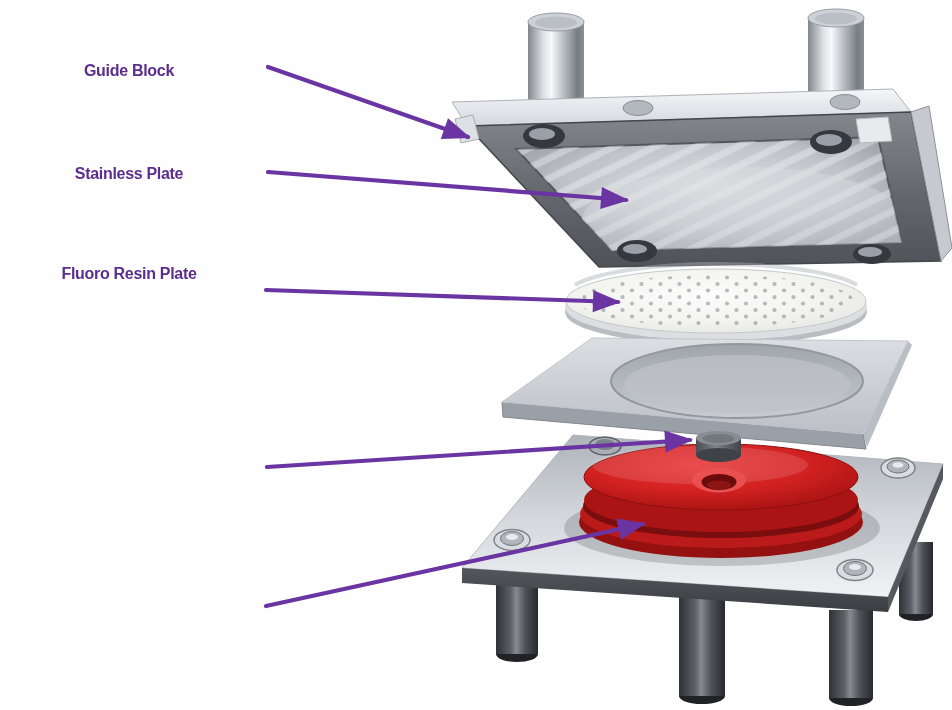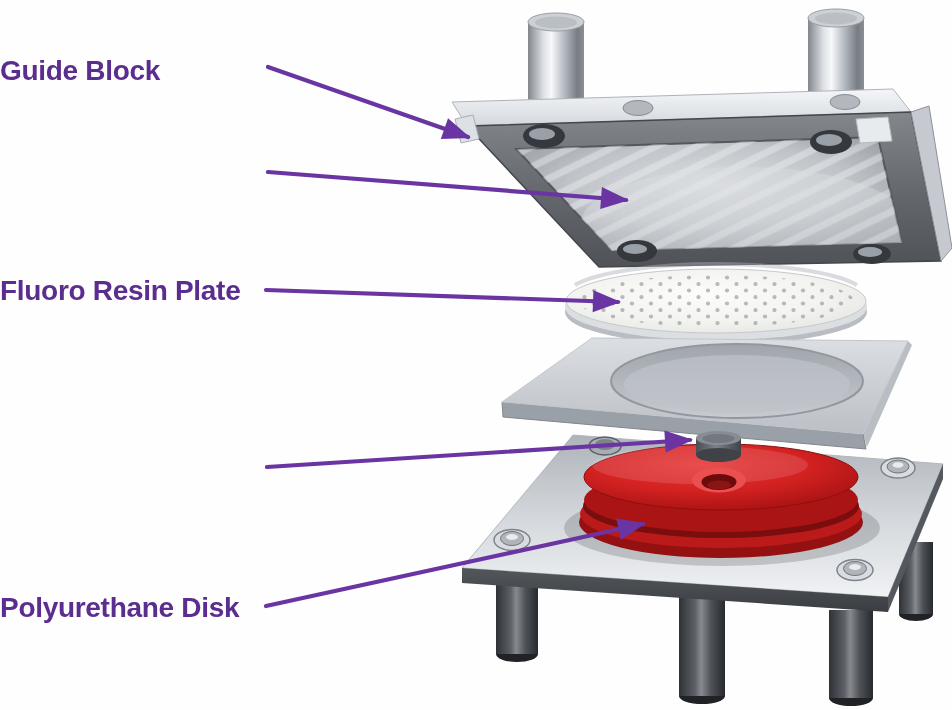--- a/index.html
+++ b/index.html
@@ -1,20 +1,20 @@
 <!DOCTYPE html>
 <html style="--label-color: #5b2d8e; --arrow-color: #6a34a2;"><head>
 <meta charset="utf-8">
 <style>
   html,body{margin:0;padding:0;background:#fff;}
   .stage{position:relative;width:952px;height:710px;background:#fefefe;overflow:hidden;
          font-family:"Liberation Sans",sans-serif;}
   .stage svg{position:absolute;left:0;top:0;}
-  .label{position:absolute;left:0;width:258px;text-align:left;
-         font-weight:bold;font-size:28px;line-height:33px;letter-spacing:-0.3px;
+  .label{position:absolute;left:0;width:258px;text-align:center;
+         font-weight:bold;font-size:16px;line-height:33px;letter-spacing:-0.3px;
          color:var(--label-color,#5b2d8e);}
   .arrow-line{stroke:var(--arrow-color,#6a34a2);stroke-width:4.2;stroke-linecap:round;fill:none;}
   .ah{fill:var(--arrow-color,#6a34a2);}
 </style>
 </head>
 <body>
 
 <div class="stage">
 
 <svg width="952" height="710" viewBox="0 0 952 710">
@@ -210,19 +210,19 @@
     <line class="arrow-line" x1="268" y1="172" x2="626" y2="200" marker-end="url(#ahM)"></line>
     <line class="arrow-line" x1="266" y1="290" x2="618" y2="302" marker-end="url(#ahM)"></line>
     <line class="arrow-line" x1="267" y1="467" x2="690" y2="440" marker-end="url(#ahM)"></line>
     <line class="arrow-line" x1="266" y1="606" x2="643" y2="524" marker-end="url(#ahM)"></line>
   </g>
 </svg>
 
   <div class="label" style="top:54px">
     <div>Guide Block</div>
   </div>
-  <div class="label" style="top:274px">
+  <div class="label" style="top:157px">
+    <div>Stainless Plate</div>
+  </div>
+  <div class="label" style="top:257px">
     <div>Fluoro Resin Plate</div>
   </div>
-  <div class="label" style="top:591px">
-    <div>Polyurethane Disk</div>
-  </div>
 </div>
 
 </body></html>

